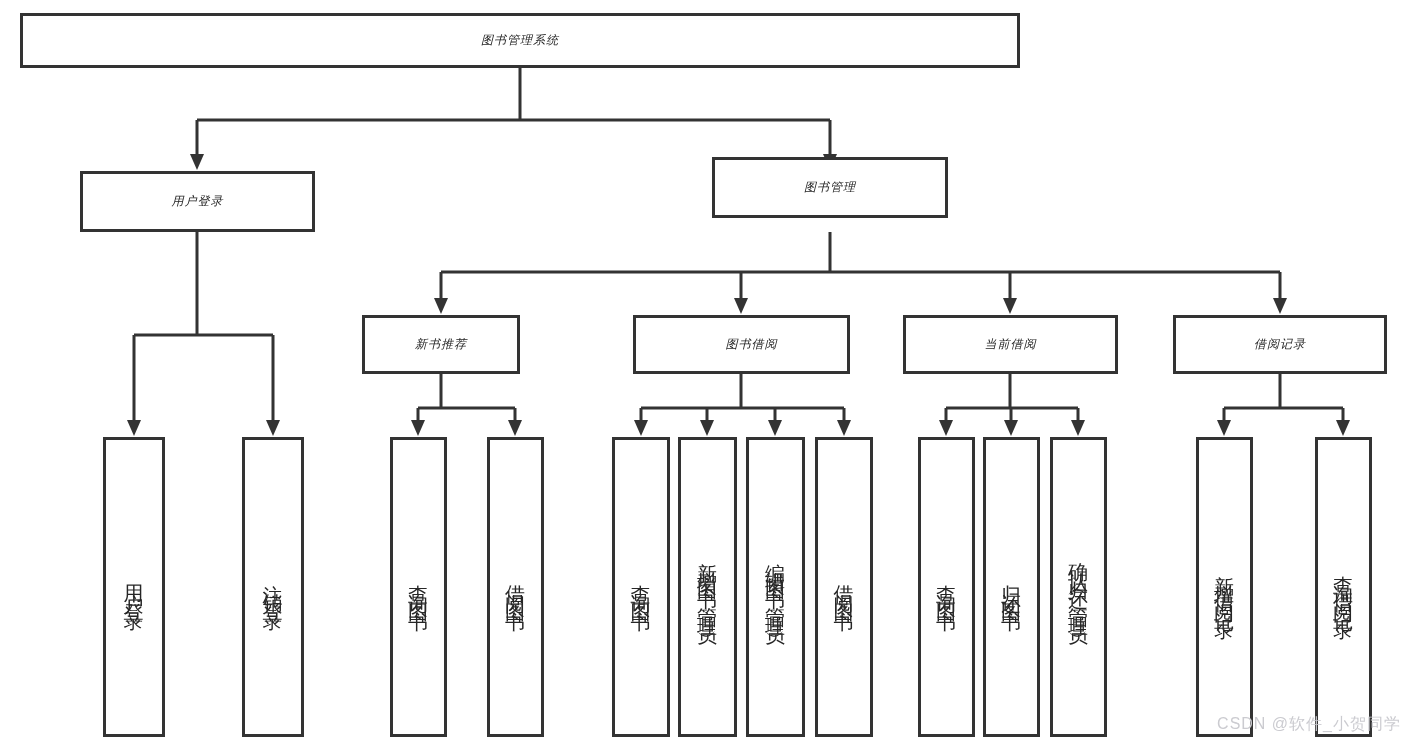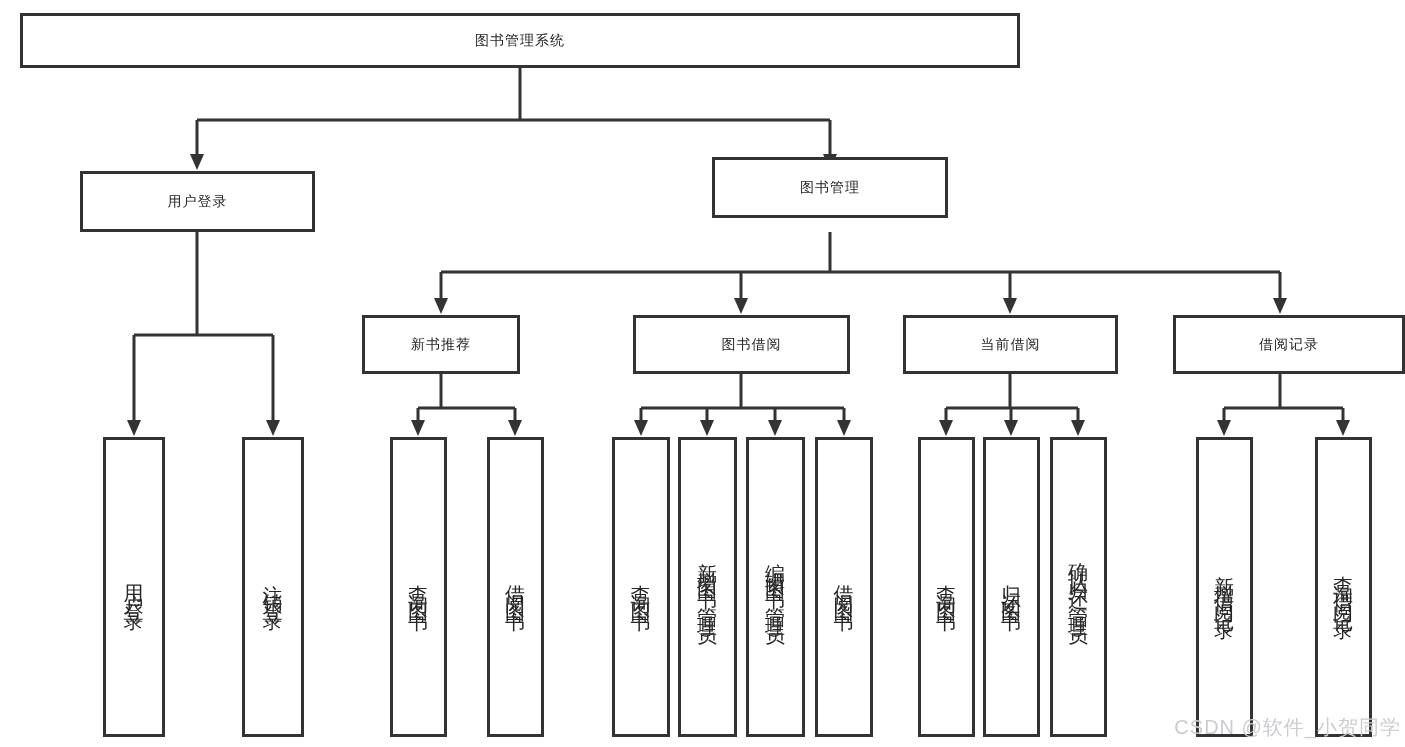--- a/index.html
+++ b/index.html
@@ -13,28 +13,28 @@
   body{width:1405px;height:747px;font-family:"Liberation Sans",sans-serif;}
   .diagram{position:relative;width:1405px;height:747px;overflow:hidden;background:var(--bg);}
   .connectors{position:absolute;left:0;top:0;width:1405px;height:747px;}
   .connectors path.line{stroke:var(--line-color);stroke-width:3;fill:none;}
   .connectors path.tri{fill:var(--line-color);stroke:none;}
   .box{
     position:absolute;box-sizing:border-box;background:var(--box-fill);
     border:3px solid var(--line-color);color:var(--text-color);
     display:flex;align-items:center;justify-content:center;
   }
-  .h{font-size:14px;letter-spacing:1px;white-space:nowrap;}
+  .h{font-size:12px;letter-spacing:1px;white-space:nowrap;font-style:italic;}
   .v{
     writing-mode:vertical-rl;text-orientation:mixed;
     font-size:20px;line-height:1;letter-spacing:9px;white-space:nowrap;
   }
   .watermark{
     position:absolute;right:4px;top:714px;
-    font-size:20px;color:var(--watermark-color);
+    font-size:16px;color:var(--watermark-color);
     letter-spacing:1px;white-space:nowrap;
   }
 </style>
 </head>
 <body>
 
 <div class="diagram">
 
   <svg class="connectors" viewBox="0 0 1405 747" xmlns="http://www.w3.org/2000/svg">
 
@@ -73,21 +73,21 @@
   </svg>
 
   <div class="box h" style="left:20px;top:13px;width:1000px;height:55px;">图书管理系统</div>
 
   <div class="box h" style="left:80px;top:171px;width:235px;height:61px;">用户登录</div>
   <div class="box h" style="left:712px;top:157px;width:236px;height:61px;">图书管理</div>
 
   <div class="box h" style="left:362px;top:315px;width:158px;height:59px;">新书推荐</div>
   <div class="box h" style="left:633px;top:315px;width:217px;height:59px;padding-left:20px;">图书借阅</div>
   <div class="box h" style="left:903px;top:315px;width:215px;height:59px;text-align:right;">当前借阅</div>
-  <div class="box h" style="left:1173px;top:315px;width:232px;height:59px;">借阅记录</div>
+  <div class="box h" style="left:1173px;top:315px;width:214px;height:59px;">借阅记录</div>
 
   <div class="box v" style="left:103px;top:437px;width:62px;height:300px;">用户登录</div>
   <div class="box v" style="left:242px;top:437px;width:62px;height:300px;">注销登录</div>
 
   <div class="box v" style="left:390px;top:437px;width:57px;height:300px;">查询图书</div>
   <div class="box v" style="left:487px;top:437px;width:57px;height:300px;">借阅图书</div>
 
   <div class="box v" style="left:612px;top:437px;width:58px;height:300px;">查询图书</div>
   <div class="box v" style="left:678px;top:437px;width:59px;height:300px;">新增图书（管理员）</div>
   <div class="box v" style="left:746px;top:437px;width:59px;height:300px;">编辑图书（管理员）</div>

